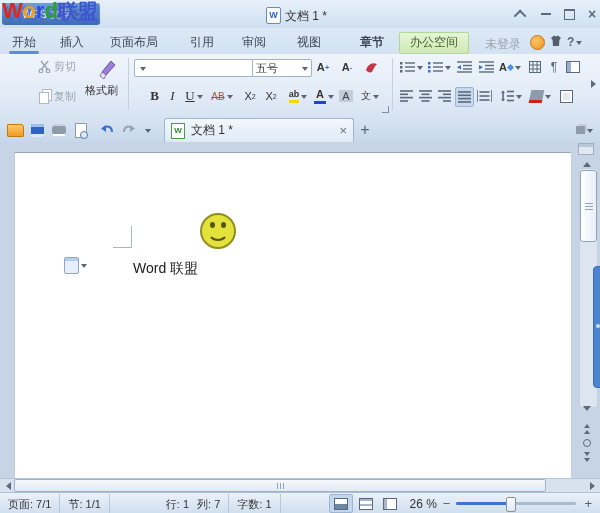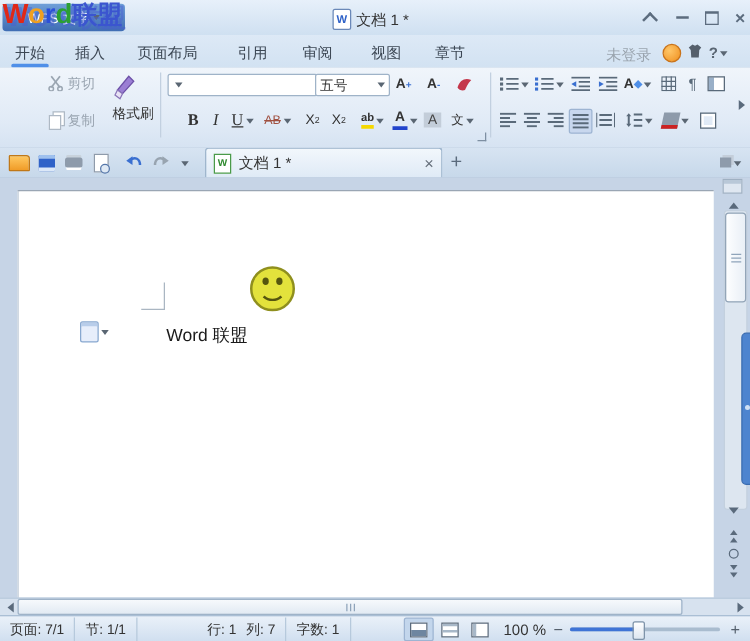--- a/index.html
+++ b/index.html
@@ -69,21 +69,22 @@
     </div>
   </div>
 
   <div class="abs menubar"></div>
   <span class="abs tab sel" style="left:8px;">开始</span>
   <span class="abs tab" style="left:56px;">插入</span>
   <span class="abs tab" style="left:106px;">页面布局</span>
   <span class="abs tab" style="left:186px;">引用</span>
   <span class="abs tab" style="left:238px;">审阅</span>
   <span class="abs tab" style="left:293px;">视图</span>
-  <span class="abs tab" style="left:344px;">章节</span>
+  <span class="abs tab" style="left:356px;font-weight:bold;">章节</span>
+  <span class="abs tab green" style="left:399px;padding:0 10px;">办公空间</span>
   <span class="abs" style="left:485px;top:36px;color:#9aa4ae;font-size:12px;">未登录</span>
   <span class="abs" style="left:530px;top:35px;width:13px;height:13px;border-radius:50%;background:radial-gradient(circle at 35% 35%,#ffc668,#ef8f1e);border:1px solid #c9731a;"></span>
   <svg class="abs" style="left:549px;top:34px;" width="14" height="14" viewBox="0 0 14 14">
     <path d="M2 4 L5 1.5 L7 2.5 L9 1.5 L12 4 L10.4 6 L10 12 L4 12 L3.6 6 Z" fill="#555f6b"></path>
   </svg>
   <span class="abs dd" style="left:567px;top:35px;font-size:12px;color:#5a6673;font-weight:bold;"><span>?</span></span>
 
   <div class="abs ribbon"></div>
 
   <div class="abs" style="left:38px;top:59px;display:flex;align-items:center;">
@@ -92,21 +93,21 @@
       <line x1="10" y1="1" x2="3" y2="10" stroke="#9aa5b1" stroke-width="1.4"></line>
       <circle cx="3" cy="11" r="1.8" fill="none" stroke="#9aa5b1" stroke-width="1.2"></circle>
       <circle cx="10" cy="11" r="1.8" fill="none" stroke="#9aa5b1" stroke-width="1.2"></circle>
     </svg>
     <span class="gray" style="font-size:11px;margin-left:3px;">剪切</span>
   </div>
   <div class="abs" style="left:38px;top:89px;display:flex;align-items:center;">
     <span style="width:8px;height:10px;background:#fff;border:1px solid #aeb9c5;box-shadow:3px -3px 0 -1px #fff,3px -3px 0 0 #aeb9c5;margin:3px 2px 0 1px;"></span>
     <span class="gray" style="font-size:11px;margin-left:3px;">复制</span>
   </div>
-  <div class="abs" style="left:90px;top:57px;width:40px;height:56px;text-align:left;">
+  <div class="abs" style="left:78px;top:57px;width:40px;height:56px;text-align:right;">
     <svg width="20" height="24" viewBox="0 0 20 24" style="margin-top:1px;">
       <path d="M4 14 L13 3 L17 7 L8 17 Z" fill="#9b7fd4" stroke="#6d51a8" stroke-width="1"></path>
       <path d="M4 14 L8 17 L6 21 L2 18 Z" fill="#e8e2f4" stroke="#8a75b8" stroke-width="1"></path>
     </svg>
     <div style="font-size:11px;color:#333;margin-top:-2px;">格式刷</div>
   </div>
   <div class="abs sep" style="left:128px;top:58px;height:52px;"></div>
 
   <div class="abs combo" style="left:134px;top:59px;width:112px;height:16px;">
     <span class="dd"></span>
@@ -383,21 +384,21 @@
     <span style="flex:1;"></span>
     <span class="btn" style="width:22px;height:17px;background:#c3d6ec;border:1px solid #9db4d2;margin-right:2px;">
       <span style="width:12px;height:10px;background:#fff;border:1px solid #5a6a7c;box-shadow:inset 0 -5px 0 #6e86a0;"></span>
     </span>
     <span class="btn" style="width:22px;height:17px;margin-right:2px;">
       <span style="width:12px;height:10px;background:#fff;border:1px solid #5a6a7c;box-shadow:inset 0 2px 0 #a8b8c8,inset 0 5px 0 #fff,inset 0 7px 0 #a8b8c8;"></span>
     </span>
     <span class="btn" style="width:22px;height:17px;margin-right:8px;">
       <span style="width:12px;height:10px;background:#fff;border:1px solid #5a6a7c;box-shadow:inset 3px 0 0 #a8b8c8;"></span>
     </span>
-    <span style="margin-right:6px;font-size:12px;">100 %</span>
+    <span style="margin-right:6px;font-size:12px;">26 %</span>
     <span style="margin-right:6px;font-size:13px;color:#55606c;">−</span>
     <span style="position:relative;width:120px;height:3px;background:#a9bccf;border-radius:2px;margin-right:8px;">
       <span style="position:absolute;left:0;top:0;width:54px;height:3px;background:#3f74d6;border-radius:2px;"></span>
       <span style="position:absolute;left:50px;top:-5px;width:8px;height:13px;background:linear-gradient(#fff,#dde6f0);border:1px solid #7e93a9;border-radius:2px;"></span>
     </span>
     <span style="margin-right:8px;font-size:13px;color:#55606c;">+</span>
   </div>
 
   <div class="abs wmark">
     <div class="big">

